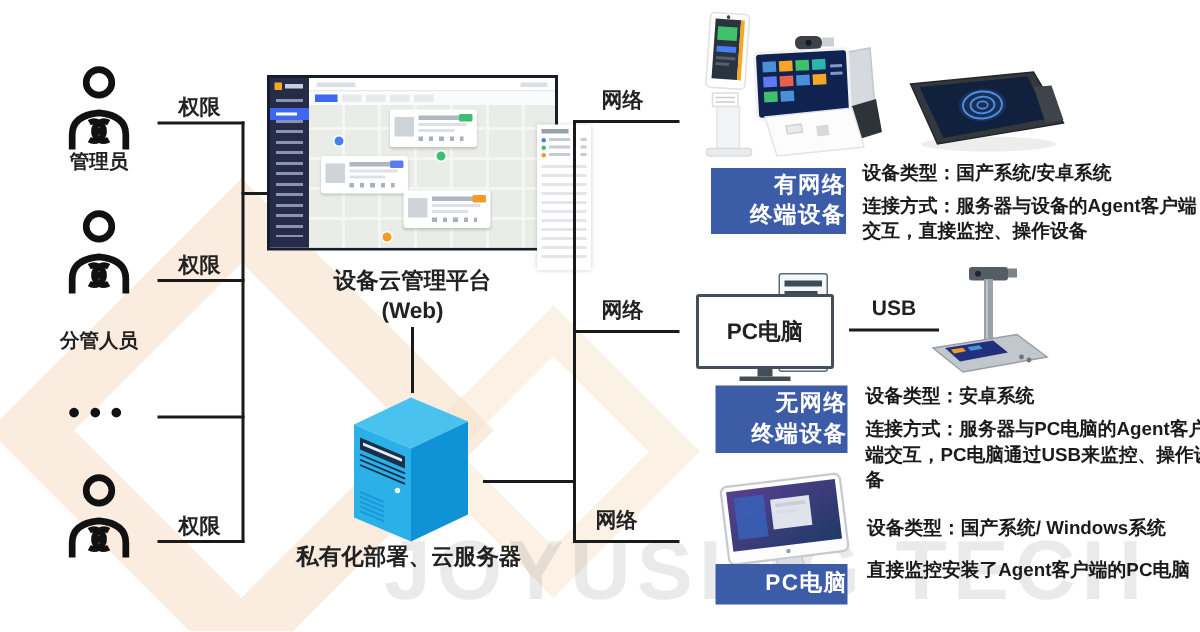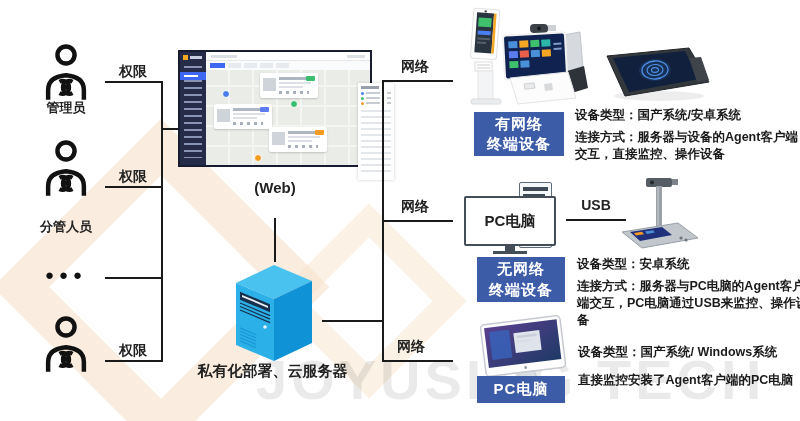--- a/index.html
+++ b/index.html
@@ -24,21 +24,21 @@
   .user-label{position:absolute;width:130px;text-align:center;font-size:13px;font-weight:600;color:#222;}
   .ellipsis{position:absolute;left:10px;top:266px;width:112px;text-align:center;
             font-size:15px;font-weight:800;letter-spacing:5px;color:#111;}
   
   .plat-title{position:absolute;left:175px;top:178px;width:200px;text-align:center;
               font-size:15px;font-weight:600;color:#222;line-height:20px;}
   .server-label{position:absolute;left:165px;top:362px;width:215px;text-align:center;
                 font-size:15px;font-weight:600;color:#222;}
   
   .badge{position:absolute;background:#3d5ca8;color:#fff;display:flex;flex-direction:column;
-         align-items:center;justify-content:center;font-weight:700;font-size:15px;
+         align-items:flex-end;justify-content:center;font-weight:700;font-size:15px;
          line-height:1.35;letter-spacing:1px;z-index:2;}
   
   .desc{position:absolute;z-index:2;}
   .desc p{margin:0 0 5px 0;font-size:12.5px;font-weight:600;color:#1b1b1b;line-height:17px;}
   
   .pc-tower{position:absolute;left:519px;top:182px;width:33px;height:66px;background:#f5f8fa;
             border:1.5px solid #5d6b77;border-radius:2px;box-sizing:border-box;z-index:2;}
   .pc-tower .s1{position:absolute;left:3px;top:4px;right:3px;height:4px;background:#3e4a55;}
   .pc-tower .s2{position:absolute;left:3px;top:11px;width:70%;height:4px;background:#3e4a55;}
   .pc-tower .dot{position:absolute;left:13px;top:34px;width:4px;height:4px;border-radius:50%;background:#3e7bd6;}
@@ -190,20 +190,21 @@
           <div class="lgn" style="top:14px"></div>
         <div class="lgd" style="top:19px;background:#f59a23"></div>
           <div class="lgb" style="top:19px"></div>
           <div class="lgn" style="top:19px"></div>
         <div class="plist"></div>
       </div>
     </div>
   </div>
 
   <div class="plat-title z">
+    <div>设备云管理平台</div>
     <div>(Web)</div>
   </div>
 
   <div class="vline z" style="left:274px;top:218px;height:44px"></div>
 
   <svg class="abs z" style="left:222px;top:258px" width="100" height="105" viewBox="0 0 100 105">
     <polygon points="14,25 52,7 90,23 52,41" fill="#49c2ef"></polygon>
     <polygon points="14,25 52,41 52,103 14,87" fill="#2cb0e8"></polygon>
     <polygon points="52,41 90,23 90,85 52,103" fill="#0f93d6"></polygon>
     <polygon points="18,33.7 48,46.3 48,54.3 18,41.7" fill="#17304d"></polygon>

